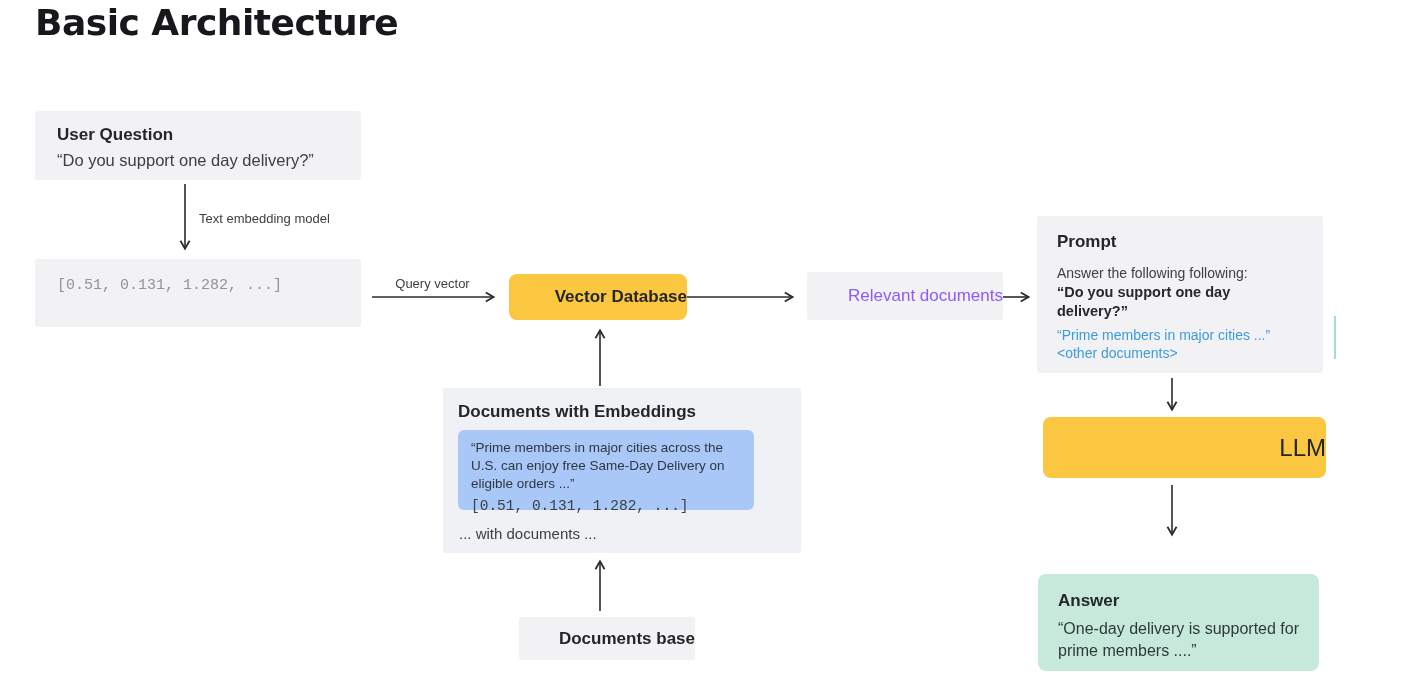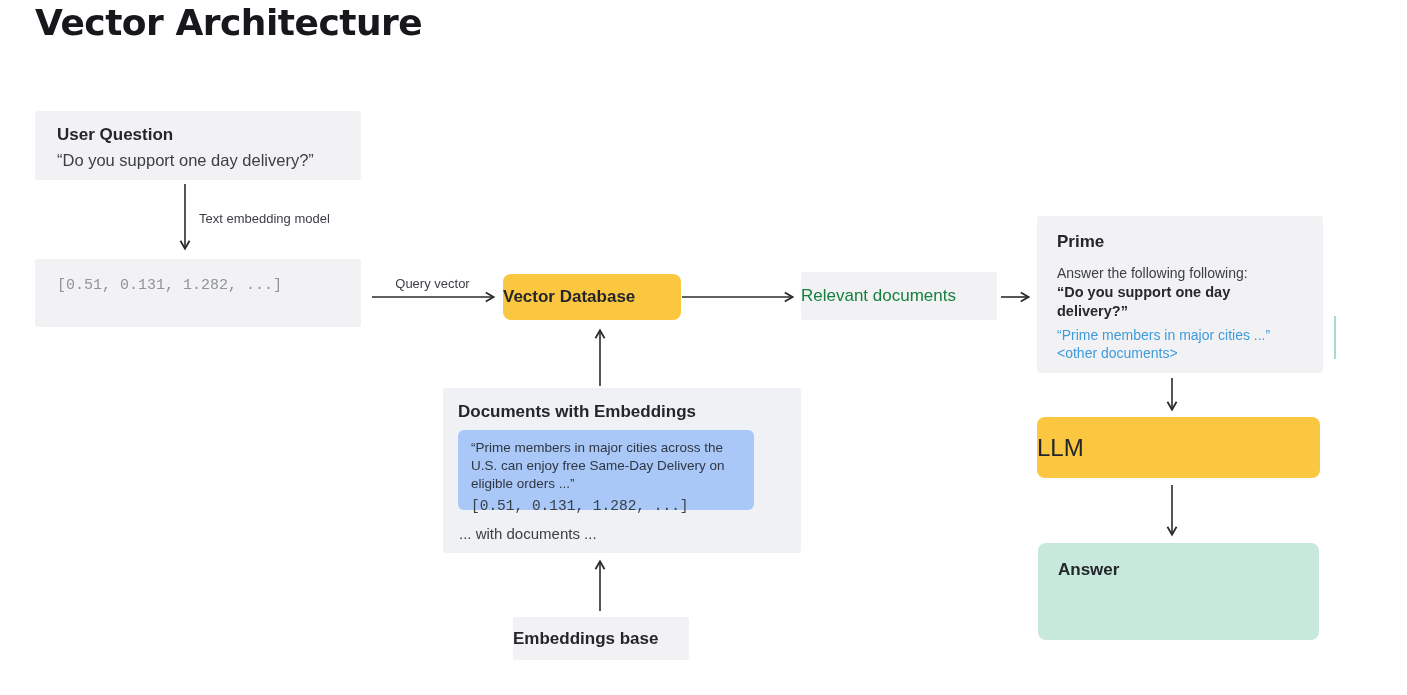--- a/index.html
+++ b/index.html
@@ -30,42 +30,43 @@
     position: absolute;
     font-size: 13px;
     color: #3b3e44;
     white-space: nowrap;
   }
   .edge-label.center { text-align: center; }
 
   .box { position: absolute; box-sizing: border-box; }
   .box.gray   { background: var(--box-gray, #f2f2f4); border-radius: 3px; }
   .box.yellow { background: var(--accent-yellow, #fbc740); border-radius: 8px; }
-  .box.mint   { background: var(--answer-mint, #c7e9db); border-radius: 8px; }
+  .box.mint   { background: var(--answer-mint, #c7e9db); border-radius: 8px; margin-top: 31px; }
 
   .pad { padding: 13px 22px; }
   .box-heading { font-size: 17px; font-weight: 700; color: #24262b; line-height: 1.3; }
   .box-text    { font-size: 16.5px; color: #3c4043; line-height: 1.35; margin-top: 3px; }
 
   .mono {
     font-family: "Liberation Mono", monospace;
     font-size: 15px;
     color: #8f949a;
     margin-top: 5px;
     white-space: nowrap;
   }
 
   .center-box {
     display: flex;
     align-items: center;
-    justify-content: flex-start;
+    justify-content: flex-end;
     text-align: center;
+    margin-left: 6px;
   }
   .node-label-bold   { font-size: 17px; font-weight: 700; color: #24262b; }
-  .node-label-plain  { font-size: 17px; font-weight: 400; color: #15803d; }
+  .node-label-plain  { font-size: 17px; font-weight: 400; color: #8b5cf6; }
   .llm-label         { font-size: 24px; font-weight: 400; color: #24262b; }
 
   .prompt-line  { font-size: 14px; color: #3c4043; line-height: 1.32; }
   .prompt-line.bold { font-weight: 700; color: #26282d; font-size: 14.5px; }
   .prompt-line.gap  { margin-top: 11px; }
   .prompt-line.blue { color: var(--link-blue, #3d9bdc); }
 
   .chip {
     position: absolute;
     left: 15px;
@@ -99,21 +100,21 @@
     width: 2px;
     height: 43px;
     background: #aaddc9;
   }
 </style>
 </head>
 <body>
 
 <div class="canvas">
 
-  <h1 class="title">Vector Architecture</h1>
+  <h1 class="title">Basic Architecture</h1>
 
   <svg class="arrows" width="1407" height="695" viewBox="0 0 1407 695">
     <defs>
       <marker id="ah" viewBox="0 0 10 10" refX="7.5" refY="5" markerWidth="7.5" markerHeight="7.5" orient="auto-start-reverse">
         <path d="M 1.5 1.2 L 8 5 L 1.5 8.8" fill="none" stroke="#2b2b2b" stroke-width="1.5"></path>
       </marker>
     </defs>
     <line class="arrow" x1="185" y1="184" x2="185" y2="248" marker-end="url(#ah)"></line>
     <line class="arrow" x1="372" y1="297" x2="493" y2="297" marker-end="url(#ah)"></line>
     <line class="arrow" x1="682" y1="297" x2="792" y2="297" marker-end="url(#ah)"></line>
@@ -138,43 +139,44 @@
 
   <div class="box yellow center-box" style="left:503px; top:274px; width:178px; height:46px;">
     <span class="node-label-bold">Vector Database</span>
   </div>
 
   <div class="box gray center-box" style="left:801px; top:272px; width:196px; height:48px; border-radius:3px;">
     <span class="node-label-plain">Relevant documents</span>
   </div>
 
   <div class="box gray" style="left:1037px; top:216px; width:286px; height:157px; padding:15px 20px;">
-    <div class="box-heading">Prime</div>
+    <div class="box-heading">Prompt</div>
     <div class="prompt-line gap">Answer the following following:</div>
     <div class="prompt-line bold">“Do you support one day delivery?”</div>
     <div class="prompt-line blue" style="margin-top:5px;">“Prime members in major cities ...”</div>
     <div class="prompt-line blue">&lt;other documents&gt;</div>
   </div>
 
   <div class="caret-artifact"></div>
 
   <div class="box yellow center-box" style="left:1037px; top:417px; width:283px; height:61px;">
     <span class="llm-label">LLM</span>
   </div>
 
   <div class="box mint" style="left:1038px; top:543px; width:281px; height:97px; padding:16px 20px;">
     <div class="box-heading">Answer</div>
+    <div class="box-text" style="font-size:16px; margin-top:6px; color:#2f3a38;">“One-day delivery is supported for prime members ....”</div>
   </div>
 
   <div class="box gray" style="left:443px; top:388px; width:358px; height:165px; padding:13px 15px; background:#f0f1f4;">
     <div class="box-heading">Documents with Embeddings</div>
     <div class="chip">
       <div class="chip-text">“Prime members in major cities across the U.S. can enjoy free Same-Day Delivery on eligible orders ...”</div>
       <div class="chip-mono">[0.51, 0.131, 1.282, ...]</div>
     </div>
     <div class="more-docs">... with documents ...</div>
   </div>
 
   <div class="box gray center-box" style="left:513px; top:617px; width:176px; height:43px; border-radius:3px;">
-    <span class="node-label-bold">Embeddings base</span>
+    <span class="node-label-bold">Documents base</span>
   </div>
 
 </div>
 
 </body></html>

